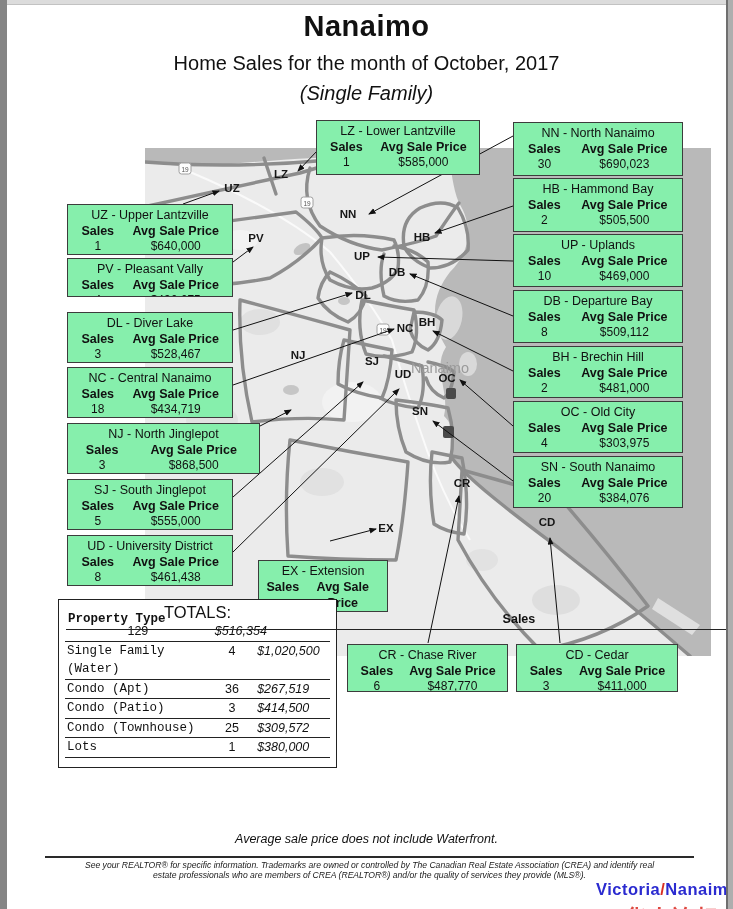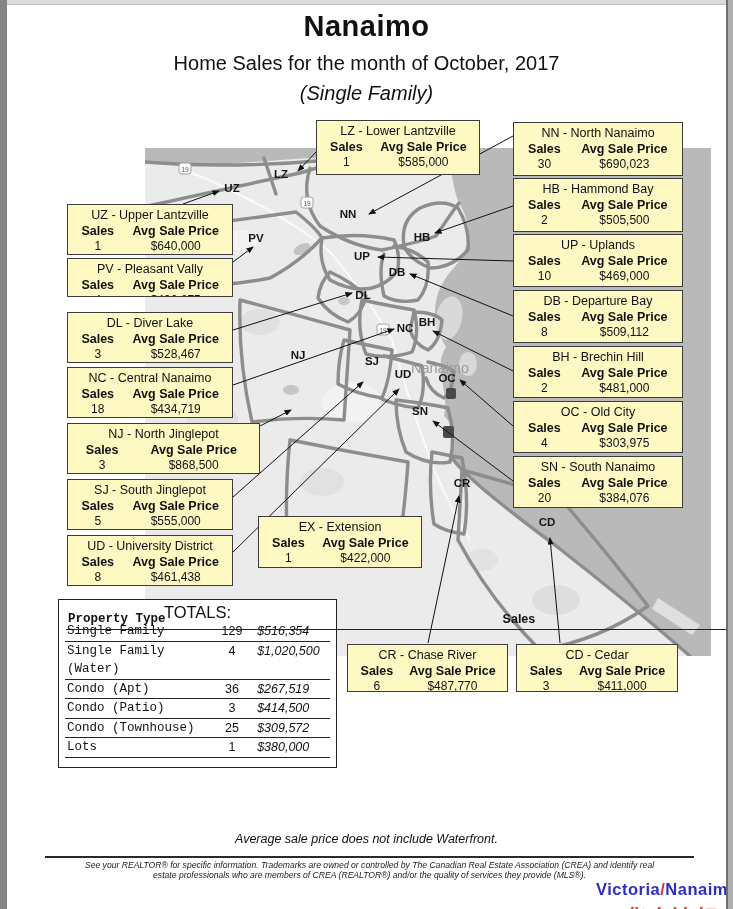--- a/index.html
+++ b/index.html
@@ -13,21 +13,21 @@
   .edge-right{position:absolute;left:728px;top:0;width:5px;height:909px;background:#aeaeae;z-index:6;}
 
   .header{position:absolute;left:7px;top:10px;width:719px;text-align:center;z-index:3;}
   .title{font-size:29px;font-weight:bold;letter-spacing:.5px;}
   .subtitle{font-size:20px;margin-top:9px;}
   .subtitle2{font-size:20px;font-style:italic;margin-top:7px;}
 
   svg.map{position:absolute;left:0;top:0;z-index:1;}
 
   .databox{
-    position:absolute;background:#fef9c3;border:1.6px solid #3c3c3c;
+    position:absolute;background:#86efac;border:1.6px solid #3c3c3c;
     text-align:center;z-index:2;overflow:hidden;box-sizing:border-box;
   }
   .db-title{font-size:12.5px;line-height:15px;padding-top:3px;}
   .db-grid{display:grid;grid-template-columns:33% 67%;padding:0 4px;}
   .db-h{font-weight:bold;font-size:12.5px;line-height:16px;}
   .db-v{font-size:12px;line-height:15px;}
 
   .totals{
     position:absolute;left:58px;top:599px;width:279px;height:169px;
     background:#fff;border:1.6px solid #222;z-index:2;box-sizing:border-box;
@@ -328,21 +328,21 @@
 <div class="databox" style="left:67px;top:535px;width:166px;height:51px">
   <div class="db-title">UD - University District</div>
   <div class="db-grid">
     <span class="db-h">Sales</span>
     <span class="db-h">Avg Sale Price</span>
     <span class="db-v">8</span>
     <span class="db-v">$461,438</span>
   </div>
 </div>
 
-<div class="databox" style="left:258px;top:516px;width:164px;height:52px">
+<div class="databox" style="left:258px;top:560px;width:130px;height:52px">
   <div class="db-title">EX - Extension</div>
   <div class="db-grid">
     <span class="db-h">Sales</span>
     <span class="db-h">Avg Sale Price</span>
     <span class="db-v">1</span>
     <span class="db-v">$422,000</span>
   </div>
 </div>
 
 <div class="databox" style="left:347px;top:644px;width:161px;height:48px">
@@ -366,21 +366,20 @@
 </div>
 
 <div class="totals">
   <div class="totals-heading">TOTALS:</div>
   <div class="t-row header">
     <span class="t-c1">Property Type</span>
     <span class="t-c2">Sales</span>
     <span class="t-c3">Avg Sale</span>
   </div>
   <div class="t-row">
-    <span class="t-c1">Single Family</span>
     <span class="t-c2">129</span>
     <span class="t-c3">$516,354</span>
   </div>
   <div class="t-row">
     <span class="t-c1">Single Family (Water)</span>
     <span class="t-c2">4</span>
     <span class="t-c3">$1,020,500</span>
   </div>
   <div class="t-row">
     <span class="t-c1">Condo (Apt)</span>

